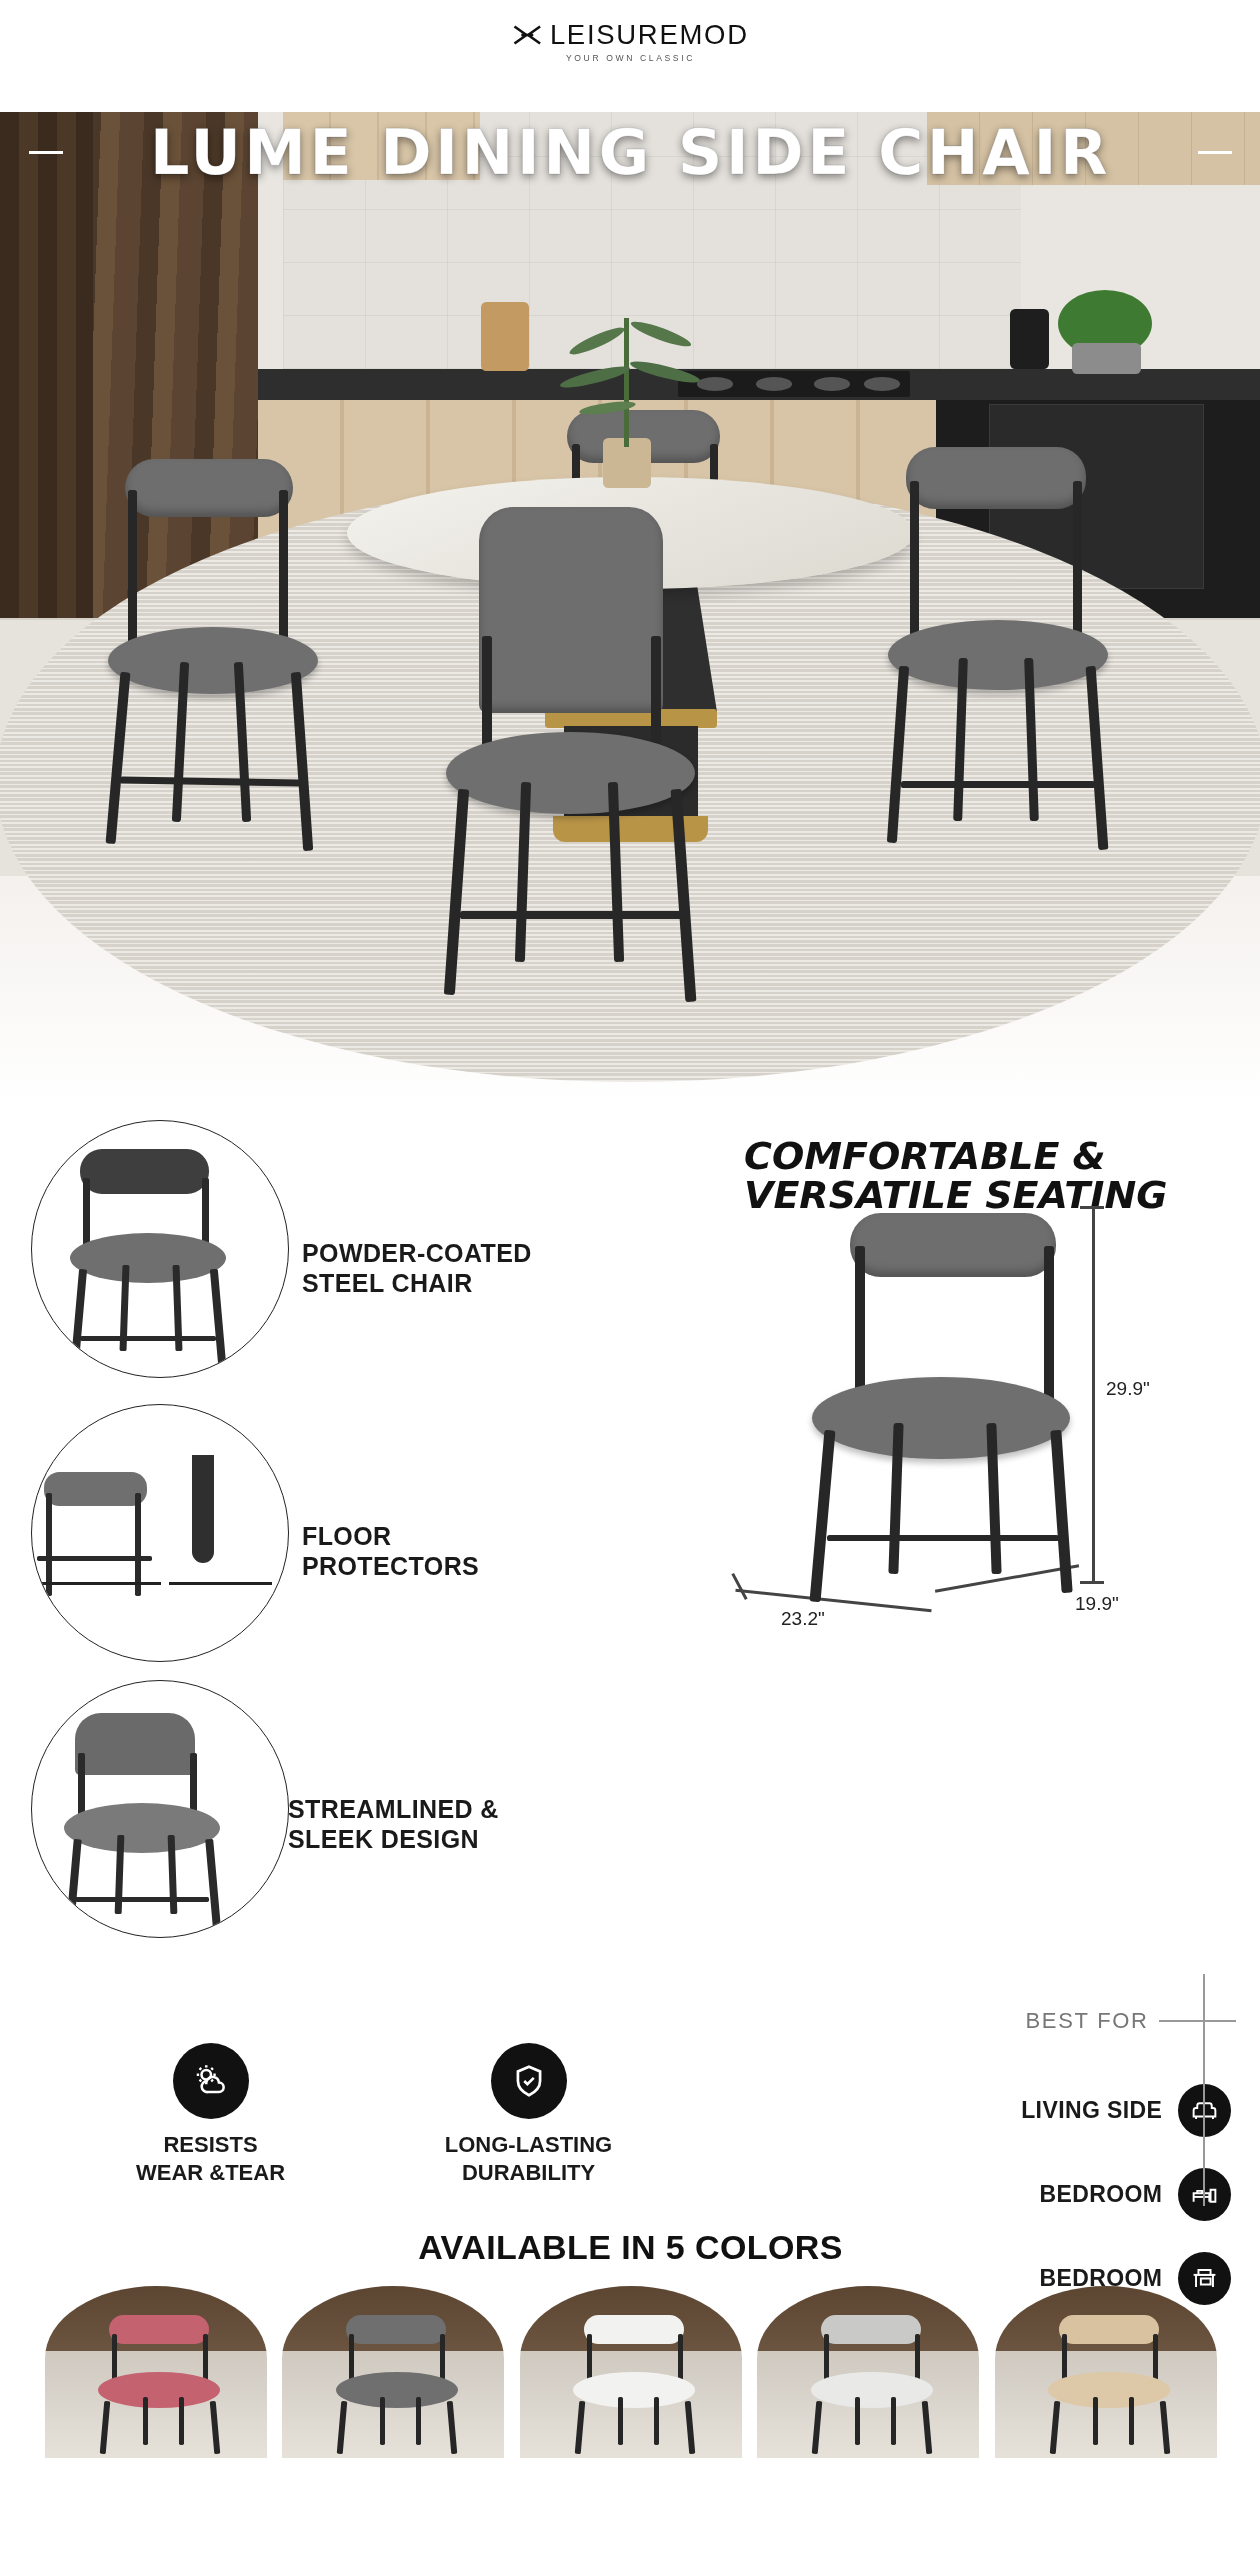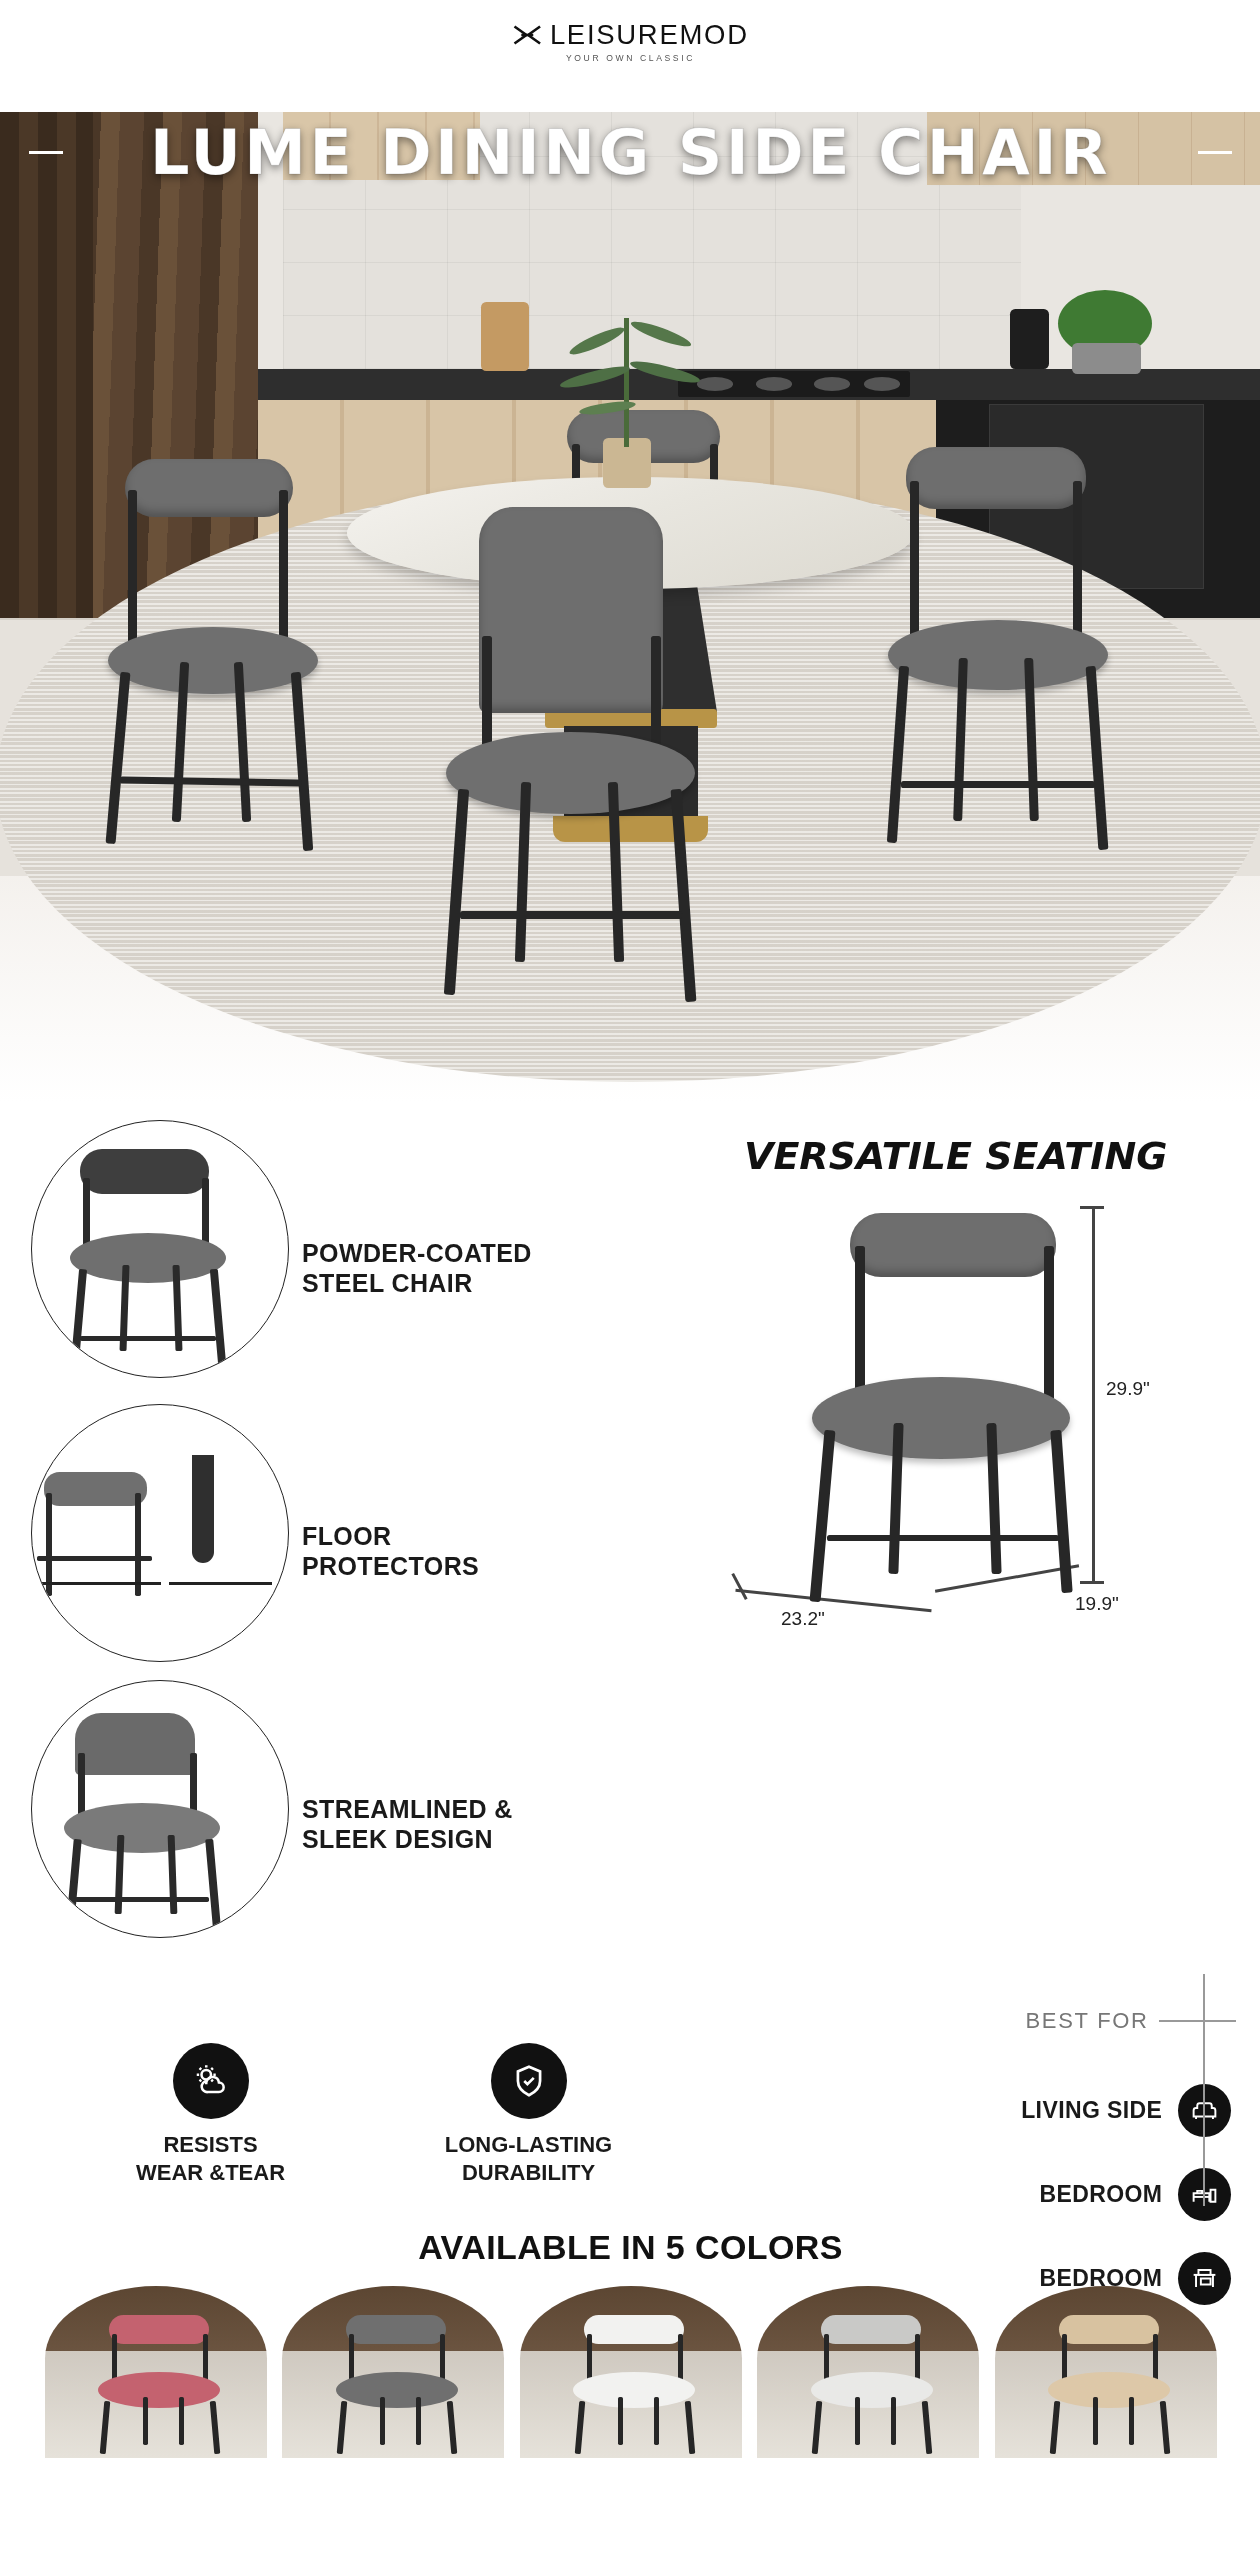--- a/index.html
+++ b/index.html
@@ -313,26 +313,27 @@
         <div class="m-leg" style="left:136px;top:43px;width:6.9px;height:74px;"></div>
         <div class="m-seat" style="left:10.3px;top:93px;width:156px;height:50px;background:#7a7a7a;"></div>
         <div class="m-leg" style="left:15.5px;top:129px;width:7.7px;height:86px;transform:rotate(5deg);"></div>
         <div class="m-leg" style="left:155px;top:129px;width:7.7px;height:88px;transform:rotate(-5deg);"></div>
         <div class="m-leg" style="left:62px;top:125px;width:6.9px;height:79px;transform:rotate(2deg);"></div>
         <div class="m-leg" style="left:115px;top:125px;width:6.9px;height:79px;transform:rotate(-2deg);"></div>
         <div class="m-leg" style="left:20.6px;top:187px;width:134px;height:5.2px;"></div>
       </div>
     </div>
   </div>
-  <div class="feat-label" style="left:302px; top:661px; white-space:pre-line;">
+  <div class="feat-label" style="left:288px; top:661px; white-space:pre-line;">
     <span>STREAMLINED &amp;
 SLEEK DESIGN</span>
   </div>
 
   <div style="position:absolute;left:744px;top:34px;width:515px;font-family:'DejaVu Sans',sans-serif;font-style:italic;font-weight:bold;font-size:38px;line-height:1.02;color:#111;">
+    <div>COMFORTABLE &amp;</div>
     <div>VERSATILE SEATING</div>
   </div>
 
   <div style="position:absolute;left:721px;top:86px;width:515px;height:429px;">
     <div class="chair" style="left:17px;top:8.6px;width:378px;height:369px;">
       <div class="ch-back" style="left:112px;top:15.5px;width:206px;height:64px;border-radius:31px;"></div>
       <div class="ch-leg" style="left:117px;top:48px;width:10.3px;height:172px;"></div>
       <div class="ch-leg" style="left:306px;top:48px;width:10.3px;height:172px;"></div>
       <div class="ch-seat" style="left:74px;top:179px;width:258px;height:82px;"></div>
       <div class="ch-leg" style="left:79px;top:232px;width:11px;height:172px;transform:rotate(5deg);"></div>

